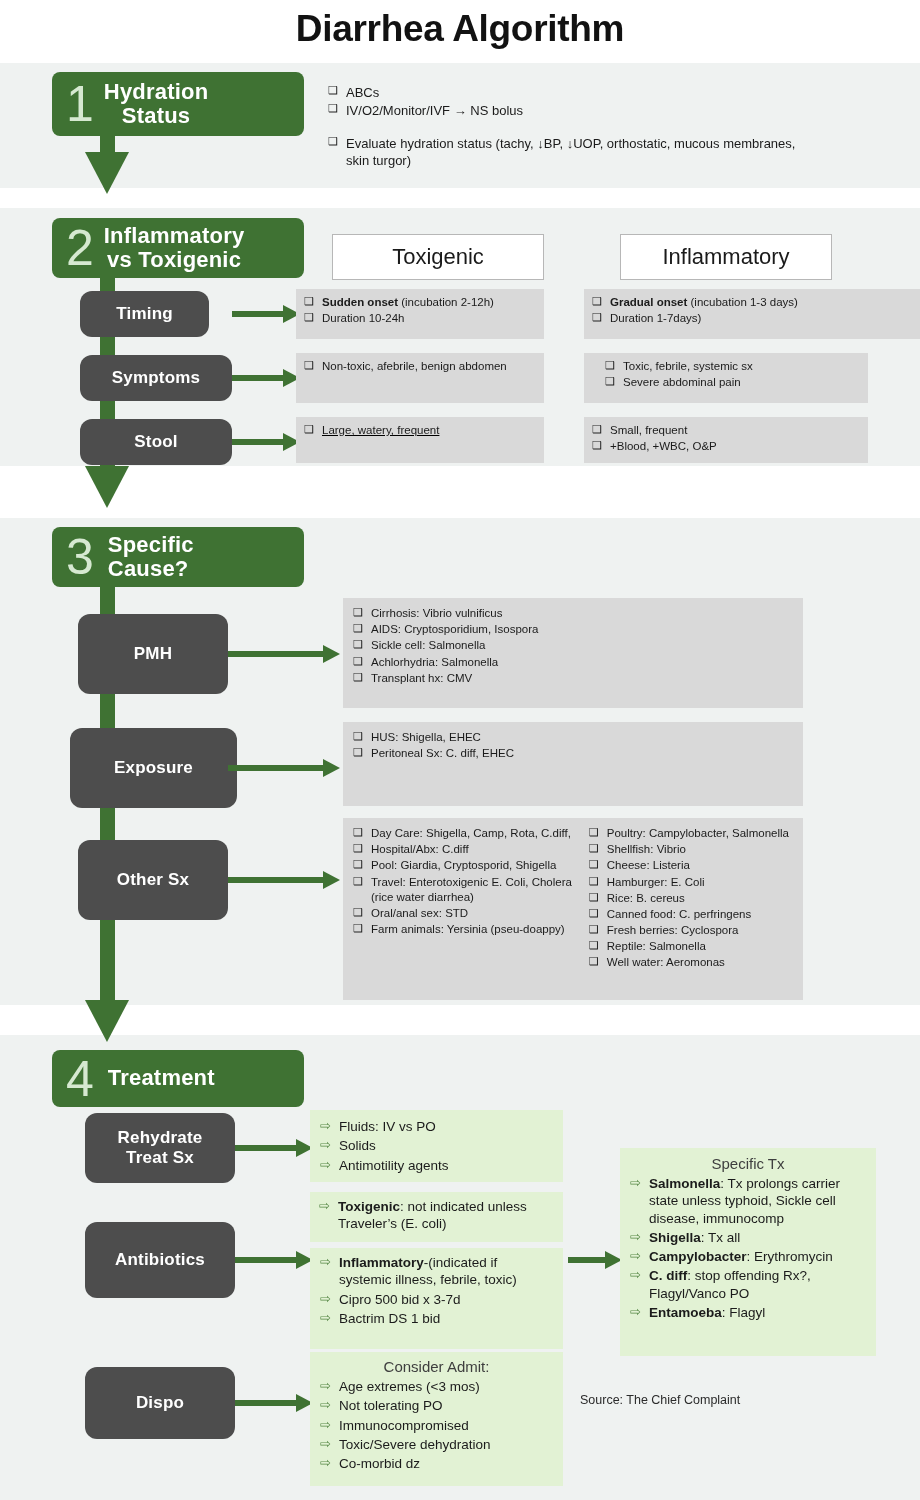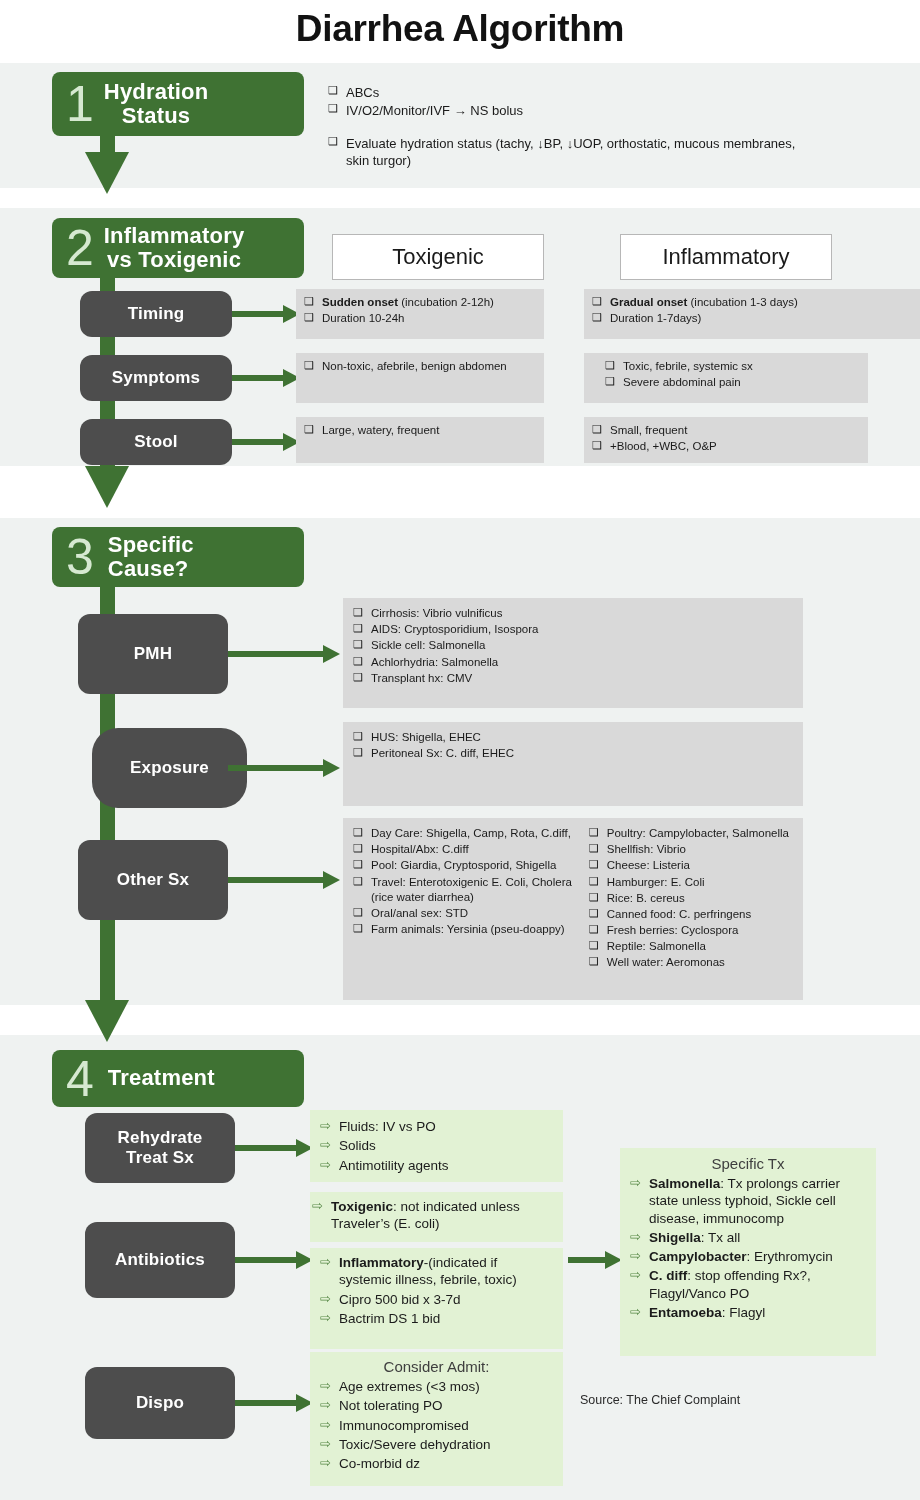--- a/index.html
+++ b/index.html
@@ -174,21 +174,21 @@
   <div class="trunk" style="left:100px; top:272px; height:196px;"></div>
   <div class="downarrow" style="left:85px; top:466px;"></div>
 
   <div class="hdrbox" style="left:332px; top:234px; width:212px; height:46px;">
     <span>Toxigenic</span>
   </div>
   <div class="hdrbox" style="left:620px; top:234px; width:212px; height:46px;">
     <span>Inflammatory</span>
   </div>
 
-  <div class="pill" style="left:80px; top:291px; width:152px; height:46px;">
+  <div class="pill" style="left:80px; top:291px; width:129px; height:46px;">
     <span>Timing</span>
   </div>
   <div class="rarrow" style="left:232px; top:307px; width:68px;">
     <div class="shaft" style="width:52px;"></div>
       <div class="head" style="left:51px;"></div>
   </div>
   <div class="gbox" style="left:296px; top:289px; width:248px; height:50px;">
     <ul class="chk" style="padding:6px 8px 0 8px;">
       <li><b>Sudden onset</b><span> (incubation 2-12h)</span></li>
       <li><span>Duration 10-24h</span></li>
@@ -221,21 +221,21 @@
   </div>
 
   <div class="pill" style="left:80px; top:419px; width:152px; height:46px;">
     <span>Stool</span>
   </div>
   <div class="rarrow" style="left:232px; top:435px; width:68px;">
     <div class="shaft" style="width:52px;"></div>
       <div class="head" style="left:51px;"></div>
   </div>
   <div class="gbox" style="left:296px; top:417px; width:248px; height:46px;">
-    <ul class="chk" style="padding:6px 16px 0 8px;">
+    <ul class="chk" style="padding:6px 16px 0 8px;text-decoration:underline;">
       <li><span>Large, watery, frequent</span></li>
     </ul>
   </div>
   <div class="gbox" style="left:584px; top:417px; width:284px; height:46px;">
     <ul class="chk" style="padding:6px 8px 0 8px;">
       <li><span>Small, frequent</span></li>
       <li><span>+Blood, +WBC, O&amp;P</span></li>
     </ul>
   </div>
 
@@ -259,21 +259,21 @@
   <div class="gbox" style="left:343px; top:598px; width:460px; height:110px;">
     <ul class="chk" style="padding:8px 10px 0 10px;">
       <li>Cirrhosis: Vibrio vulnificus</li>
       <li>AIDS: Cryptosporidium, Isospora</li>
       <li>Sickle cell: Salmonella</li>
       <li>Achlorhydria: Salmonella</li>
       <li>Transplant hx: CMV</li>
     </ul>
   </div>
 
-  <div class="pill" style="left:92px; top:728px; width:155px; height:80px;border-radius:26px;">
+  <div class="pill" style="left:70px; top:728px; width:167px; height:80px;">
     <span>Exposure</span>
   </div>
   <div class="rarrow" style="left:228px; top:761px; width:112px;">
     <div class="shaft" style="width:96px;"></div>
       <div class="head" style="left:95px;"></div>
   </div>
   <div class="gbox" style="left:343px; top:722px; width:460px; height:84px;">
     <ul class="chk" style="padding:8px 10px 0 10px;">
       <li>HUS: Shigella, EHEC</li>
       <li>Peritoneal Sx: C. diff, EHEC</li>
@@ -337,21 +337,21 @@
   </div>
 
   <div class="pill" style="left:85px; top:1222px; width:150px; height:76px;">
     <span>Antibiotics</span>
   </div>
   <div class="rarrow" style="left:235px; top:1253px; width:80px;">
     <div class="shaft" style="width:62px;"></div>
       <div class="head" style="left:61px;"></div>
   </div>
   <div class="lbox" style="left:310px; top:1192px; width:253px; height:50px;">
-    <ul class="arw" style="padding:6px 10px 0 2px;">
+    <ul class="arw" style="padding:6px 10px 0 9px;">
       <li><b>Toxigenic</b><span>: not indicated unless Traveler’s (E. coli)</span></li>
     </ul>
   </div>
   <div class="lbox" style="left:310px; top:1248px; width:253px; height:101px;">
     <ul class="arw" style="padding:6px 10px 0 10px;">
       <li><b>Inflammatory</b><span>-(indicated if systemic illness, febrile, toxic)</span></li>
       <li><span>Cipro 500 bid x 3-7d</span></li>
       <li><span>Bactrim DS 1 bid</span></li>
     </ul>
   </div>

